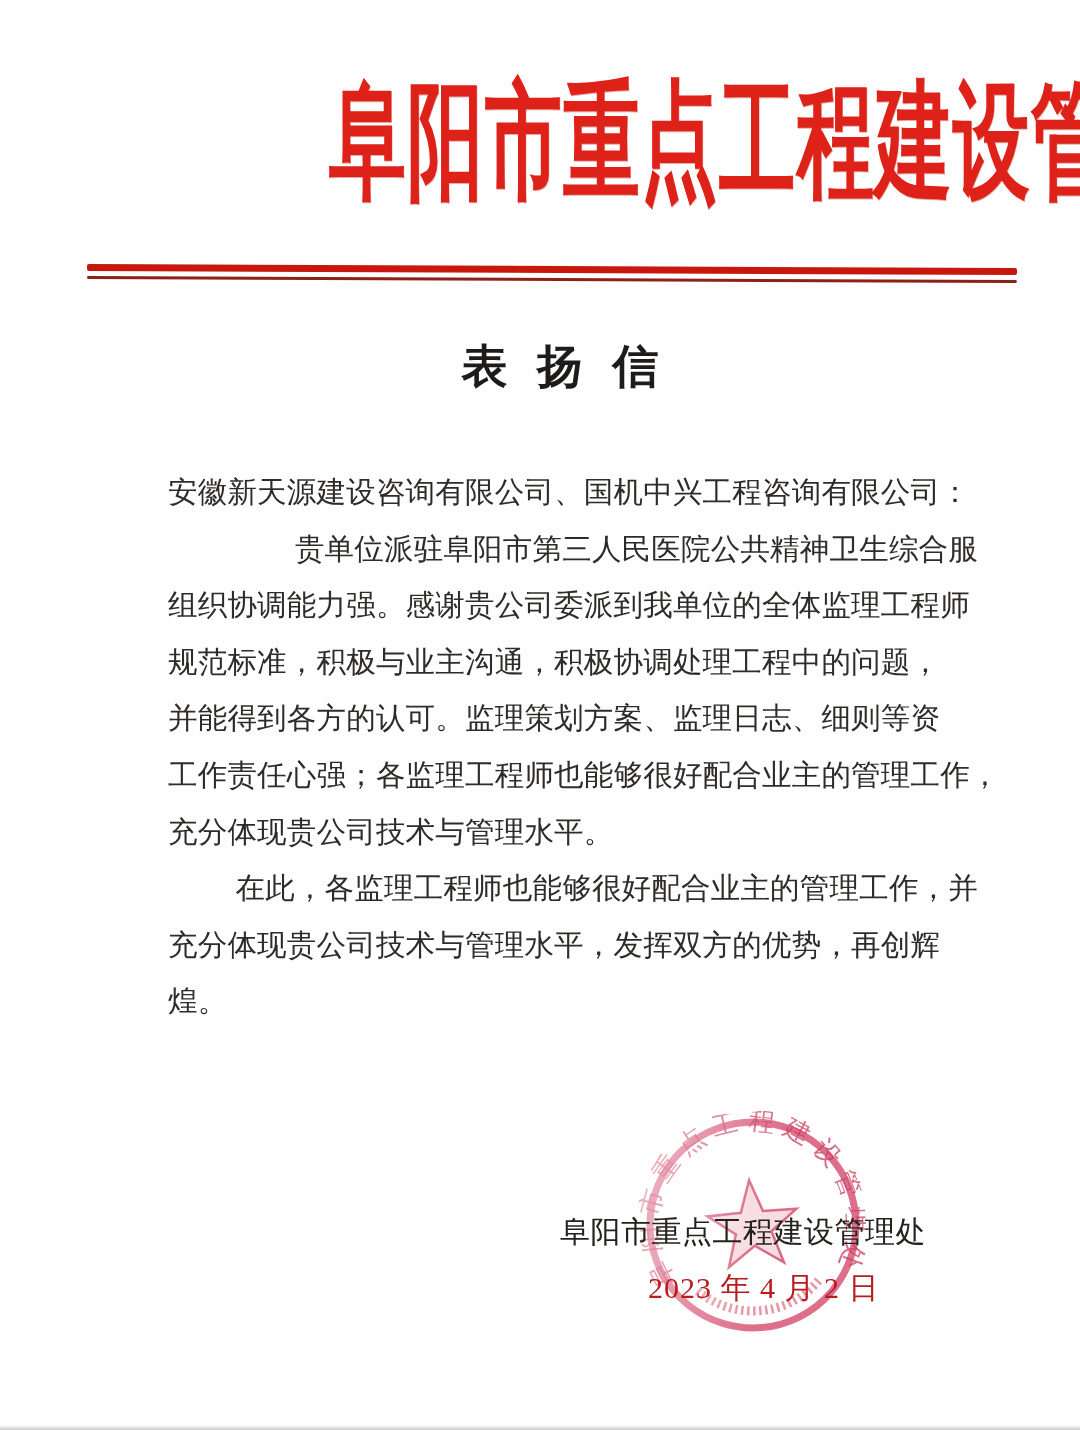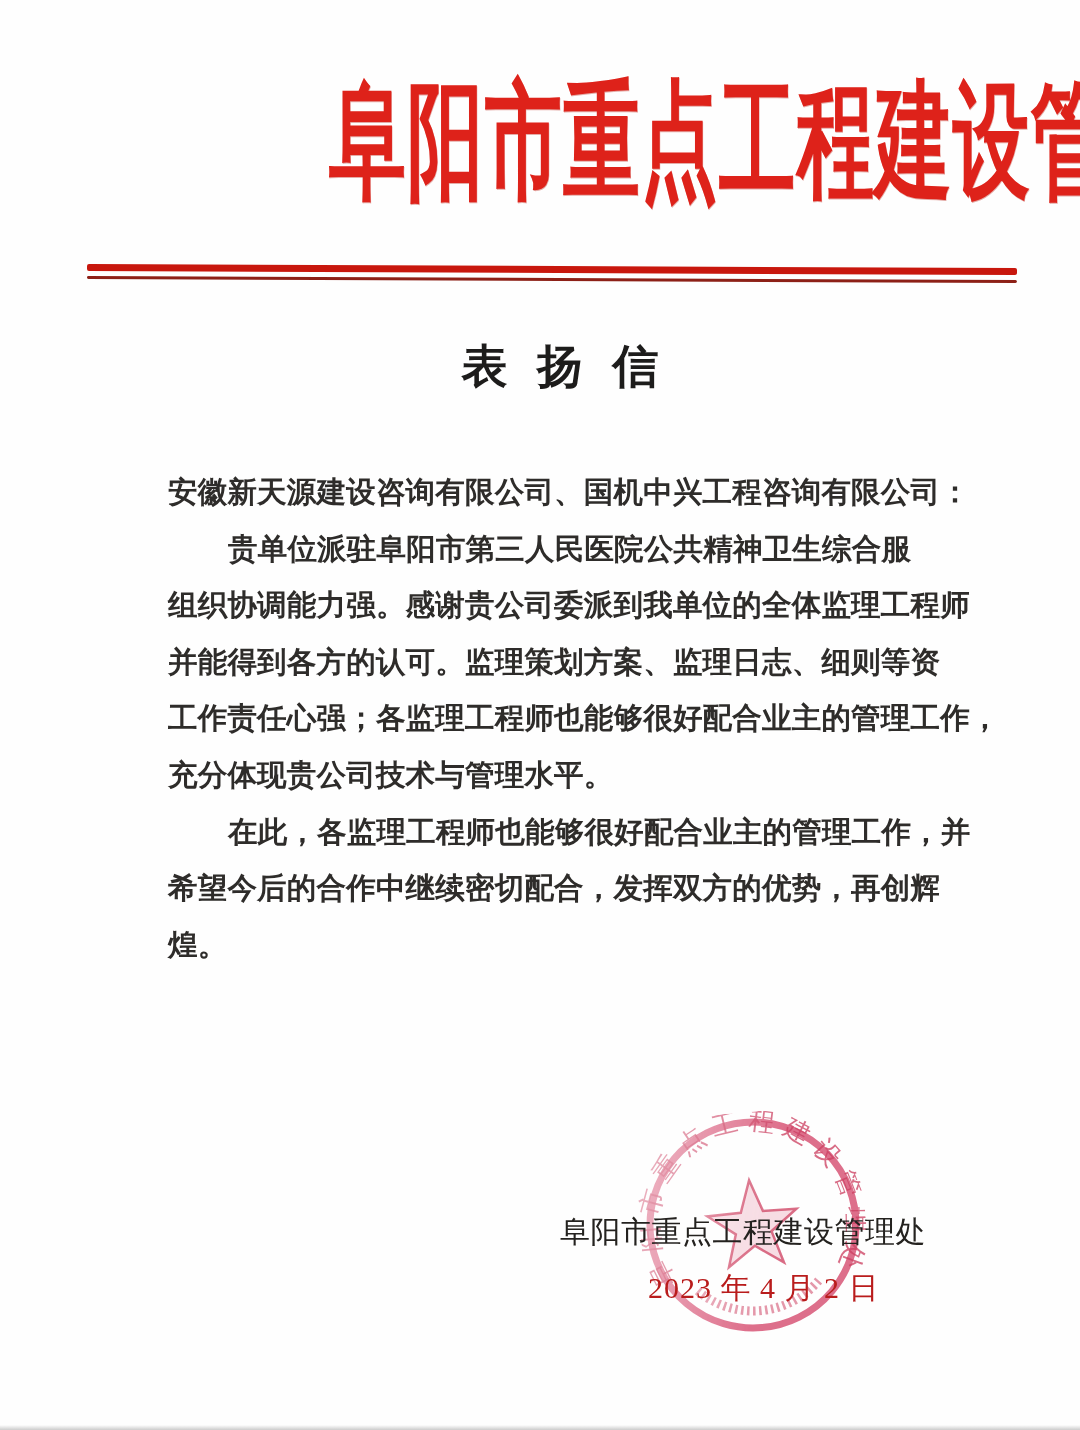--- a/index.html
+++ b/index.html
@@ -19,23 +19,23 @@
   .rule{position:absolute;left:87px;top:266px;width:930px;transform:rotate(0.25deg);}
   .rule-thick{height:7px;background:#c8170d;border-radius:2px;}
   .rule-thin{margin-top:5px;height:3px;background:#8d2017;border-radius:2px;}
   
   .doc-title{
     position:absolute;top:341px;left:0;width:1080px;margin:0;text-align:center;
     transform:translateX(22px);
     font-size:46px;font-weight:bold;color:#1d1c1b;letter-spacing:4px;word-spacing:10px;line-height:52px;
   }
   
-  .body-text{position:absolute;left:168px;top:464px;width:810px;color:#2e2c2a;font-size:29.5px;font-weight:bold;}
+  .body-text{position:absolute;left:168px;top:464px;width:810px;color:#2e2c2a;font-size:29.5px;}
   .body-line{height:56.6px;line-height:56.6px;white-space:nowrap;letter-spacing:0.2px;}
-  .indent{padding-left:60px;}
+  .indent{padding-left:60px;text-align:right;}
   
   .sig-org{
     position:absolute;left:560px;top:1212px;z-index:3;
     font-size:30px;color:#24221f;letter-spacing:0.5px;line-height:40px;white-space:nowrap;
   }
   .sig-date{
     position:absolute;left:648px;top:1270px;z-index:3;
     font-size:30px;color:#b91c1c;letter-spacing:1px;line-height:36px;white-space:nowrap;
   }
   
@@ -63,25 +63,26 @@
     <div class="rule-thick"></div>
     <div class="rule-thin"></div>
   </div>
 
   <h1 class="doc-title">表 扬 信</h1>
 
   <div class="body-text">
     <div class="body-line">安徽新天源建设咨询有限公司、国机中兴工程咨询有限公司：</div>
     <div class="body-line indent">贵单位派驻阜阳市第三人民医院公共精神卫生综合服</div>
     <div class="body-line">组织协调能力强。感谢贵公司委派到我单位的全体监理工程师</div>
+    <div class="body-line">规范标准，积极与业主沟通，积极协调处理工程中的问题，</div>
     <div class="body-line">并能得到各方的认可。监理策划方案、监理日志、细则等资</div>
     <div class="body-line">工作责任心强；各监理工程师也能够很好配合业主的管理工作，</div>
     <div class="body-line">充分体现贵公司技术与管理水平。</div>
     <div class="body-line indent">在此，各监理工程师也能够很好配合业主的管理工作，并</div>
-    <div class="body-line">希望今后的合作中继续密切配合，发挥双方的优势，再创辉</div>
+    <div class="body-line">充分体现贵公司技术与管理水平，发挥双方的优势，再创辉</div>
     <div class="body-line">煌。</div>
   </div>
 
   <div class="sig-org">阜阳市重点工程建设管理处</div>
   <div class="sig-date">2023 年 4 月 2 日</div>
 
   <div class="seal">
     <svg width="226" height="226" viewBox="0 0 226 226" xmlns="http://www.w3.org/2000/svg">
 
       <circle cx="113" cy="113" r="103" fill="none" stroke="rgba(210,55,95,0.80)" stroke-width="7"></circle>

